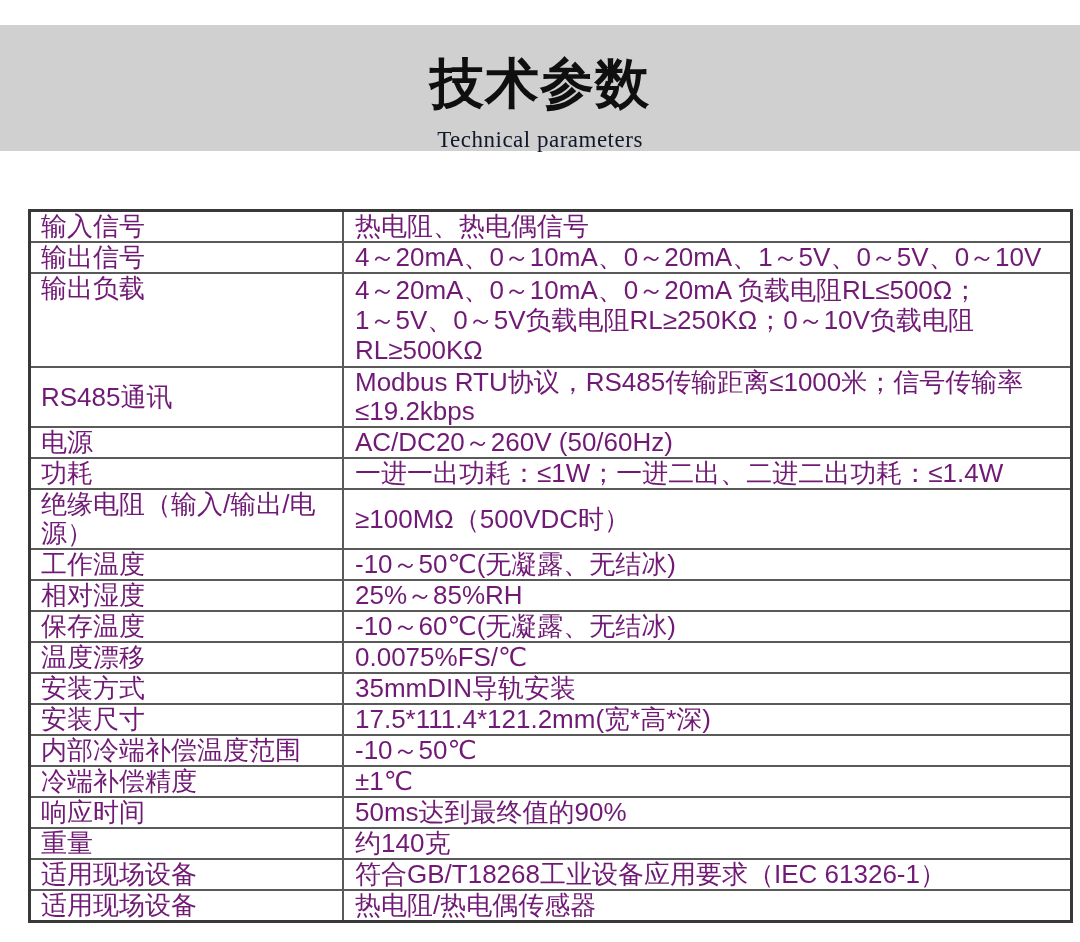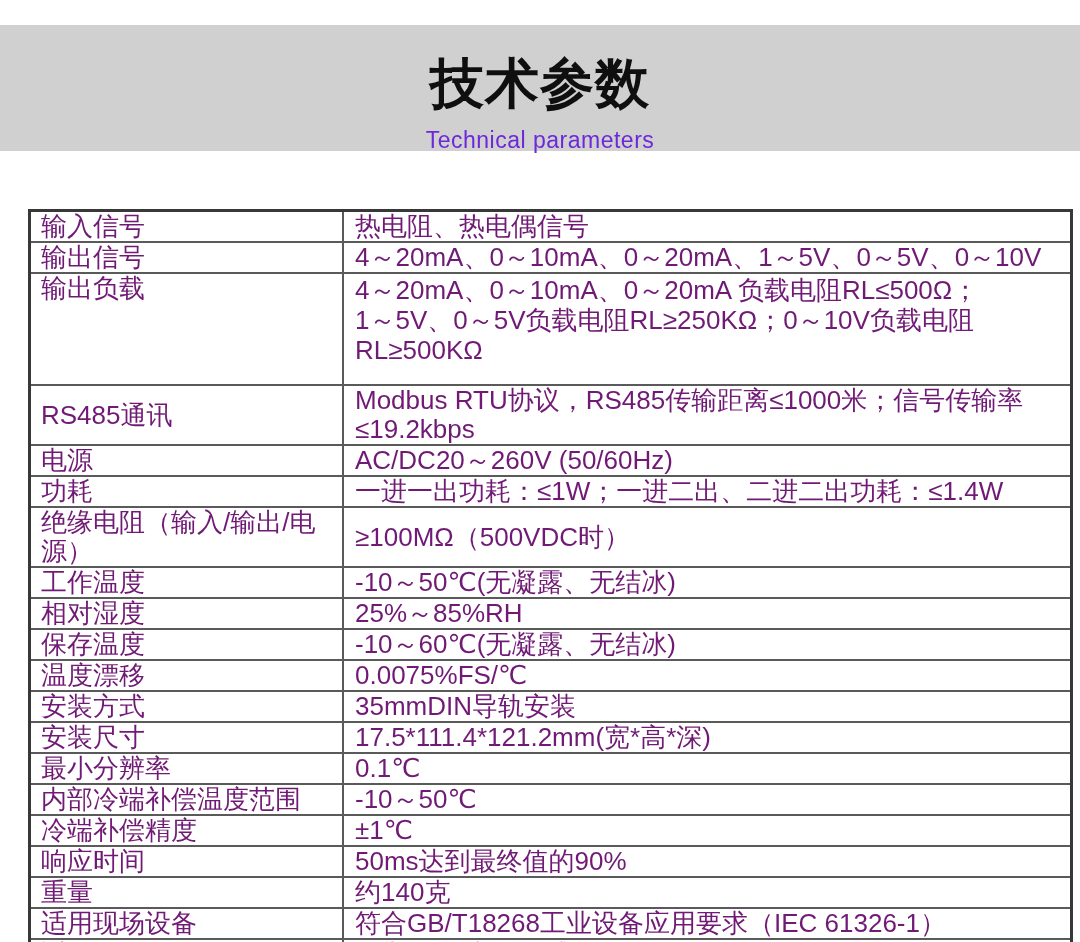--- a/index.html
+++ b/index.html
@@ -35,22 +35,23 @@
     line-height: 64px;
     font-weight: 900;
     color: #0f0f0f;
     letter-spacing: 1px;
   }
   .page-subtitle {
     margin: 0;
     font-size: 23px;
     line-height: 26px;
     font-weight: 400;
-    color: #6d28d9;
+    color: #0f172a;
     letter-spacing: 0.5px;
+    font-family: Liberation Serif, serif;
   }
   
   .spec-table {
     position: absolute;
     top: 209px;
     left: 28px;
     width: 1020px;
     border-collapse: collapse;
     table-layout: fixed;
     border: 3px solid #383838;
@@ -64,21 +65,21 @@
     padding: 0 4px 0 10px;
     vertical-align: middle;
     overflow: hidden;
     white-space: pre-line;
   }
   .spec-table td.label-cell { width: 297px; }
   .spec-table td.value-cell { width: 711px; padding-left: 11px; }
   .spec-table tr.multiline td.value-cell {
     line-height: 30px;
     padding-top: 1px;
-    padding-bottom: 19px;
+    padding-bottom: 1px;
   }
   .spec-table tr.multiline td.label-cell {
     vertical-align: top;
   }
 </style>
 </head>
 <body>
 
 <div class="page">
 
@@ -136,24 +137,20 @@
         </tr>
         <tr>
           <td class="label-cell">安装方式</td>
           <td class="value-cell">35mmDIN导轨安装</td>
         </tr>
         <tr>
           <td class="label-cell">安装尺寸</td>
           <td class="value-cell">17.5*111.4*121.2mm(宽*高*深)</td>
         </tr>
         <tr>
-          <td class="label-cell">最小分辨率</td>
-          <td class="value-cell">0.1℃</td>
-        </tr>
-        <tr>
           <td class="label-cell">内部冷端补偿温度范围</td>
           <td class="value-cell">-10～50℃</td>
         </tr>
         <tr>
           <td class="label-cell">冷端补偿精度</td>
           <td class="value-cell">±1℃</td>
         </tr>
         <tr>
           <td class="label-cell">响应时间</td>
           <td class="value-cell">50ms达到最终值的90%</td>

